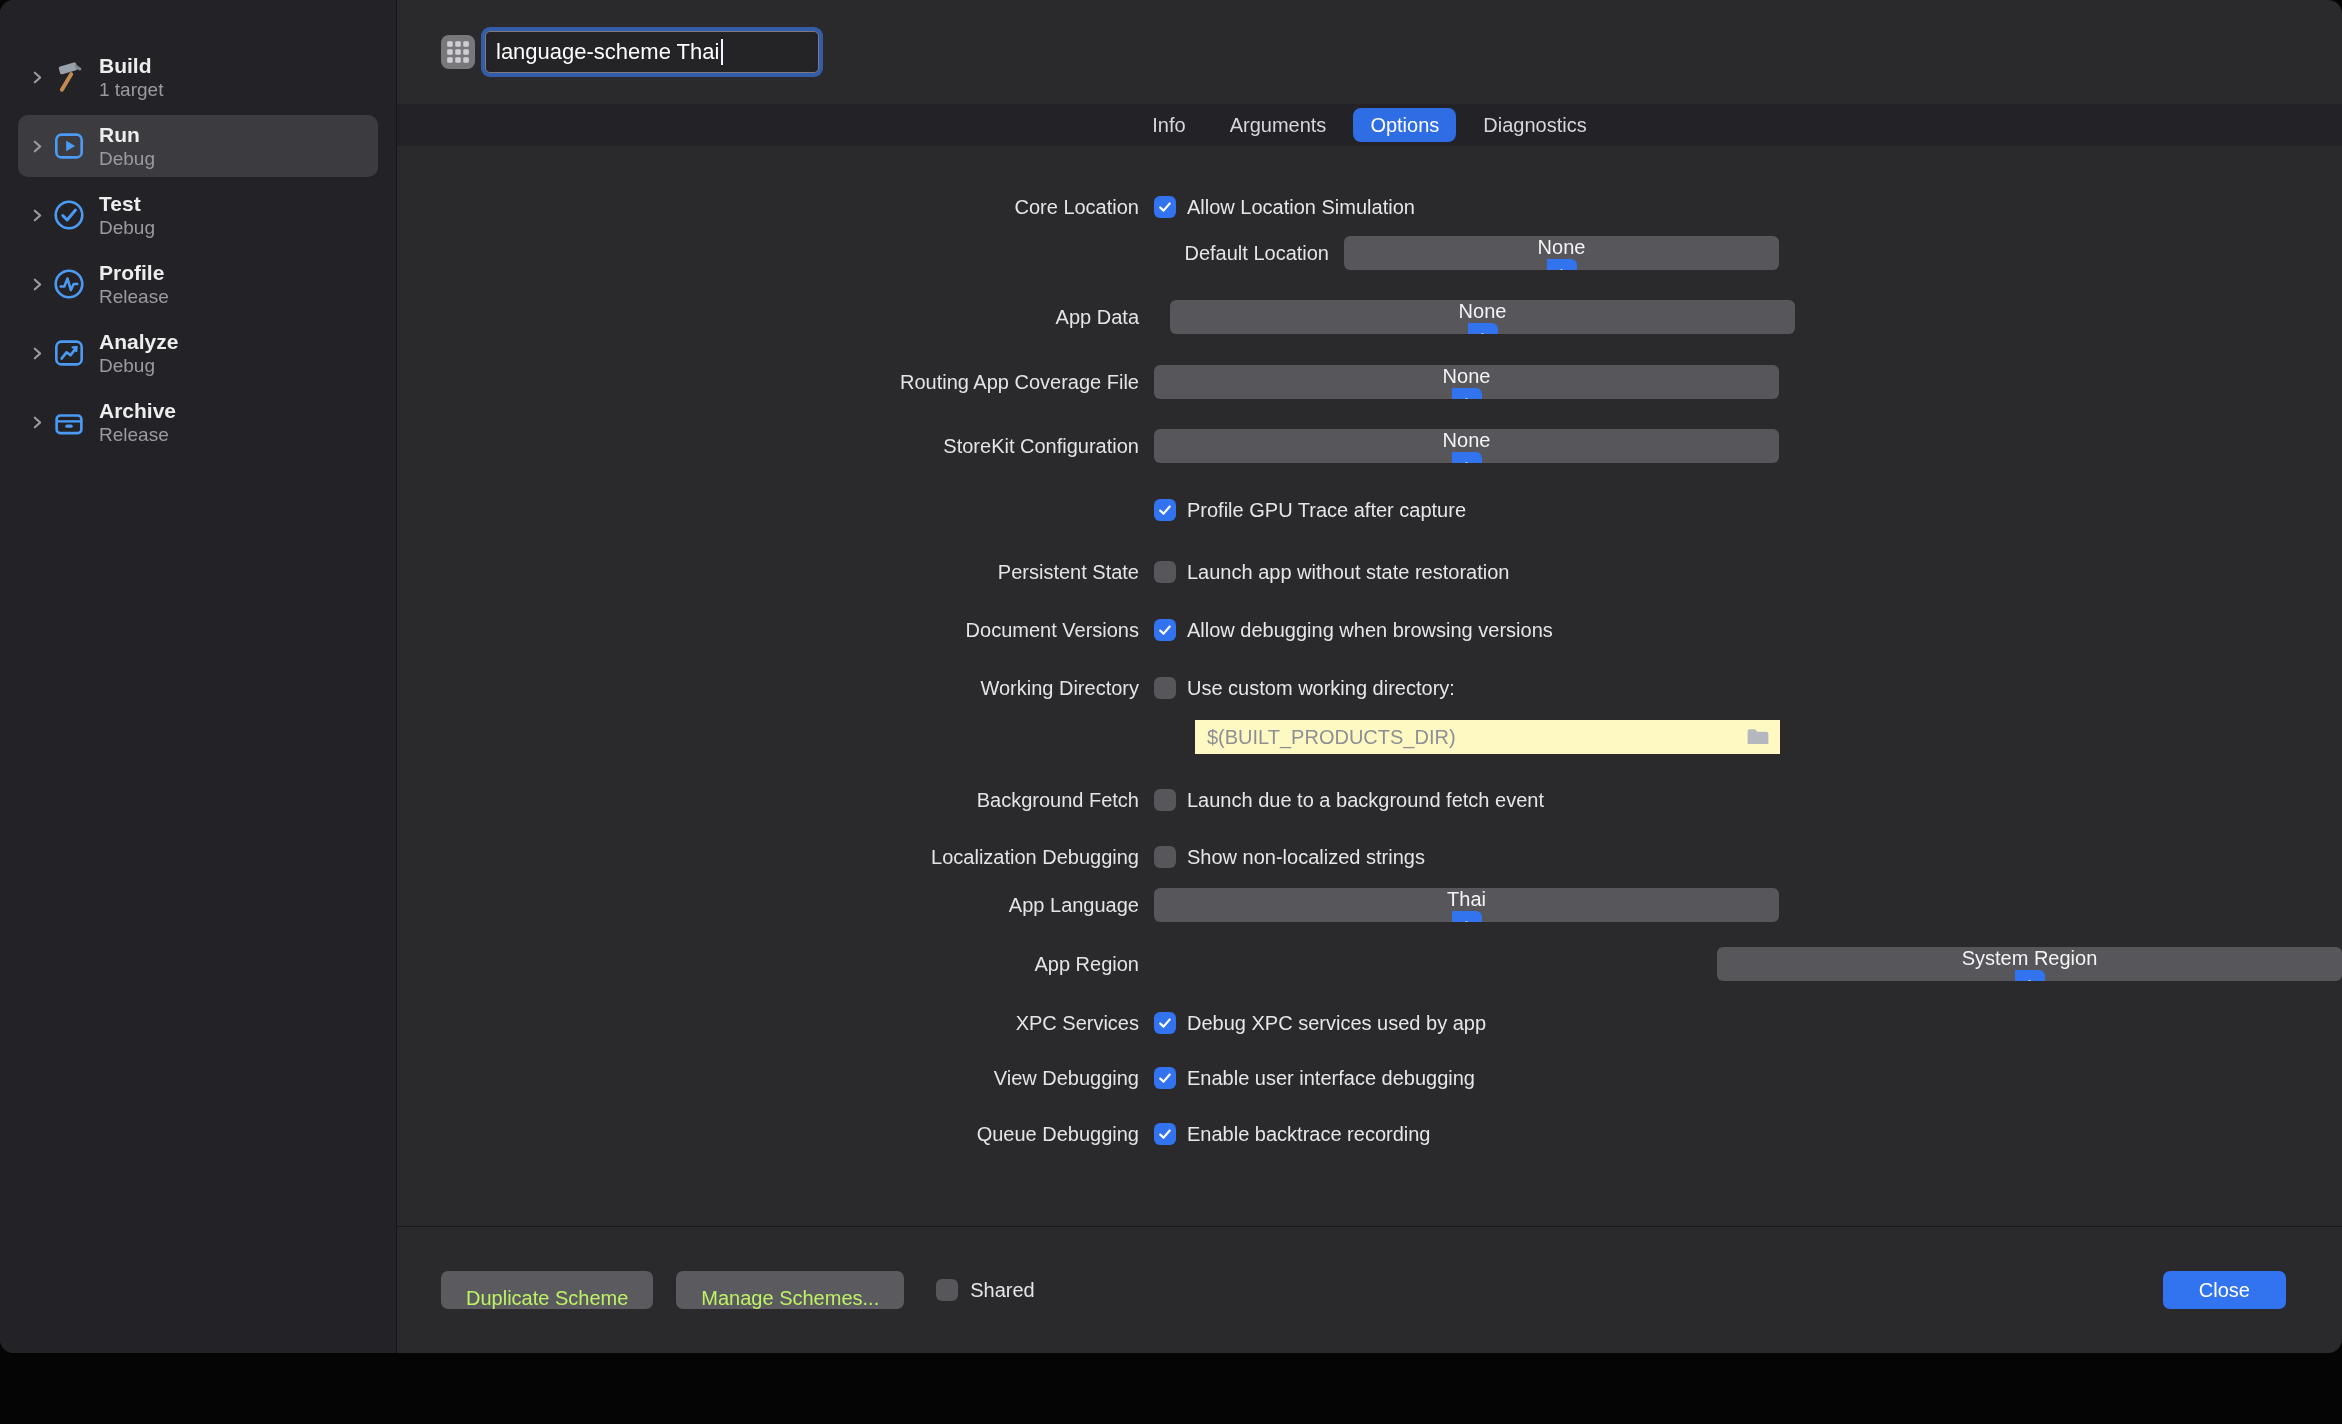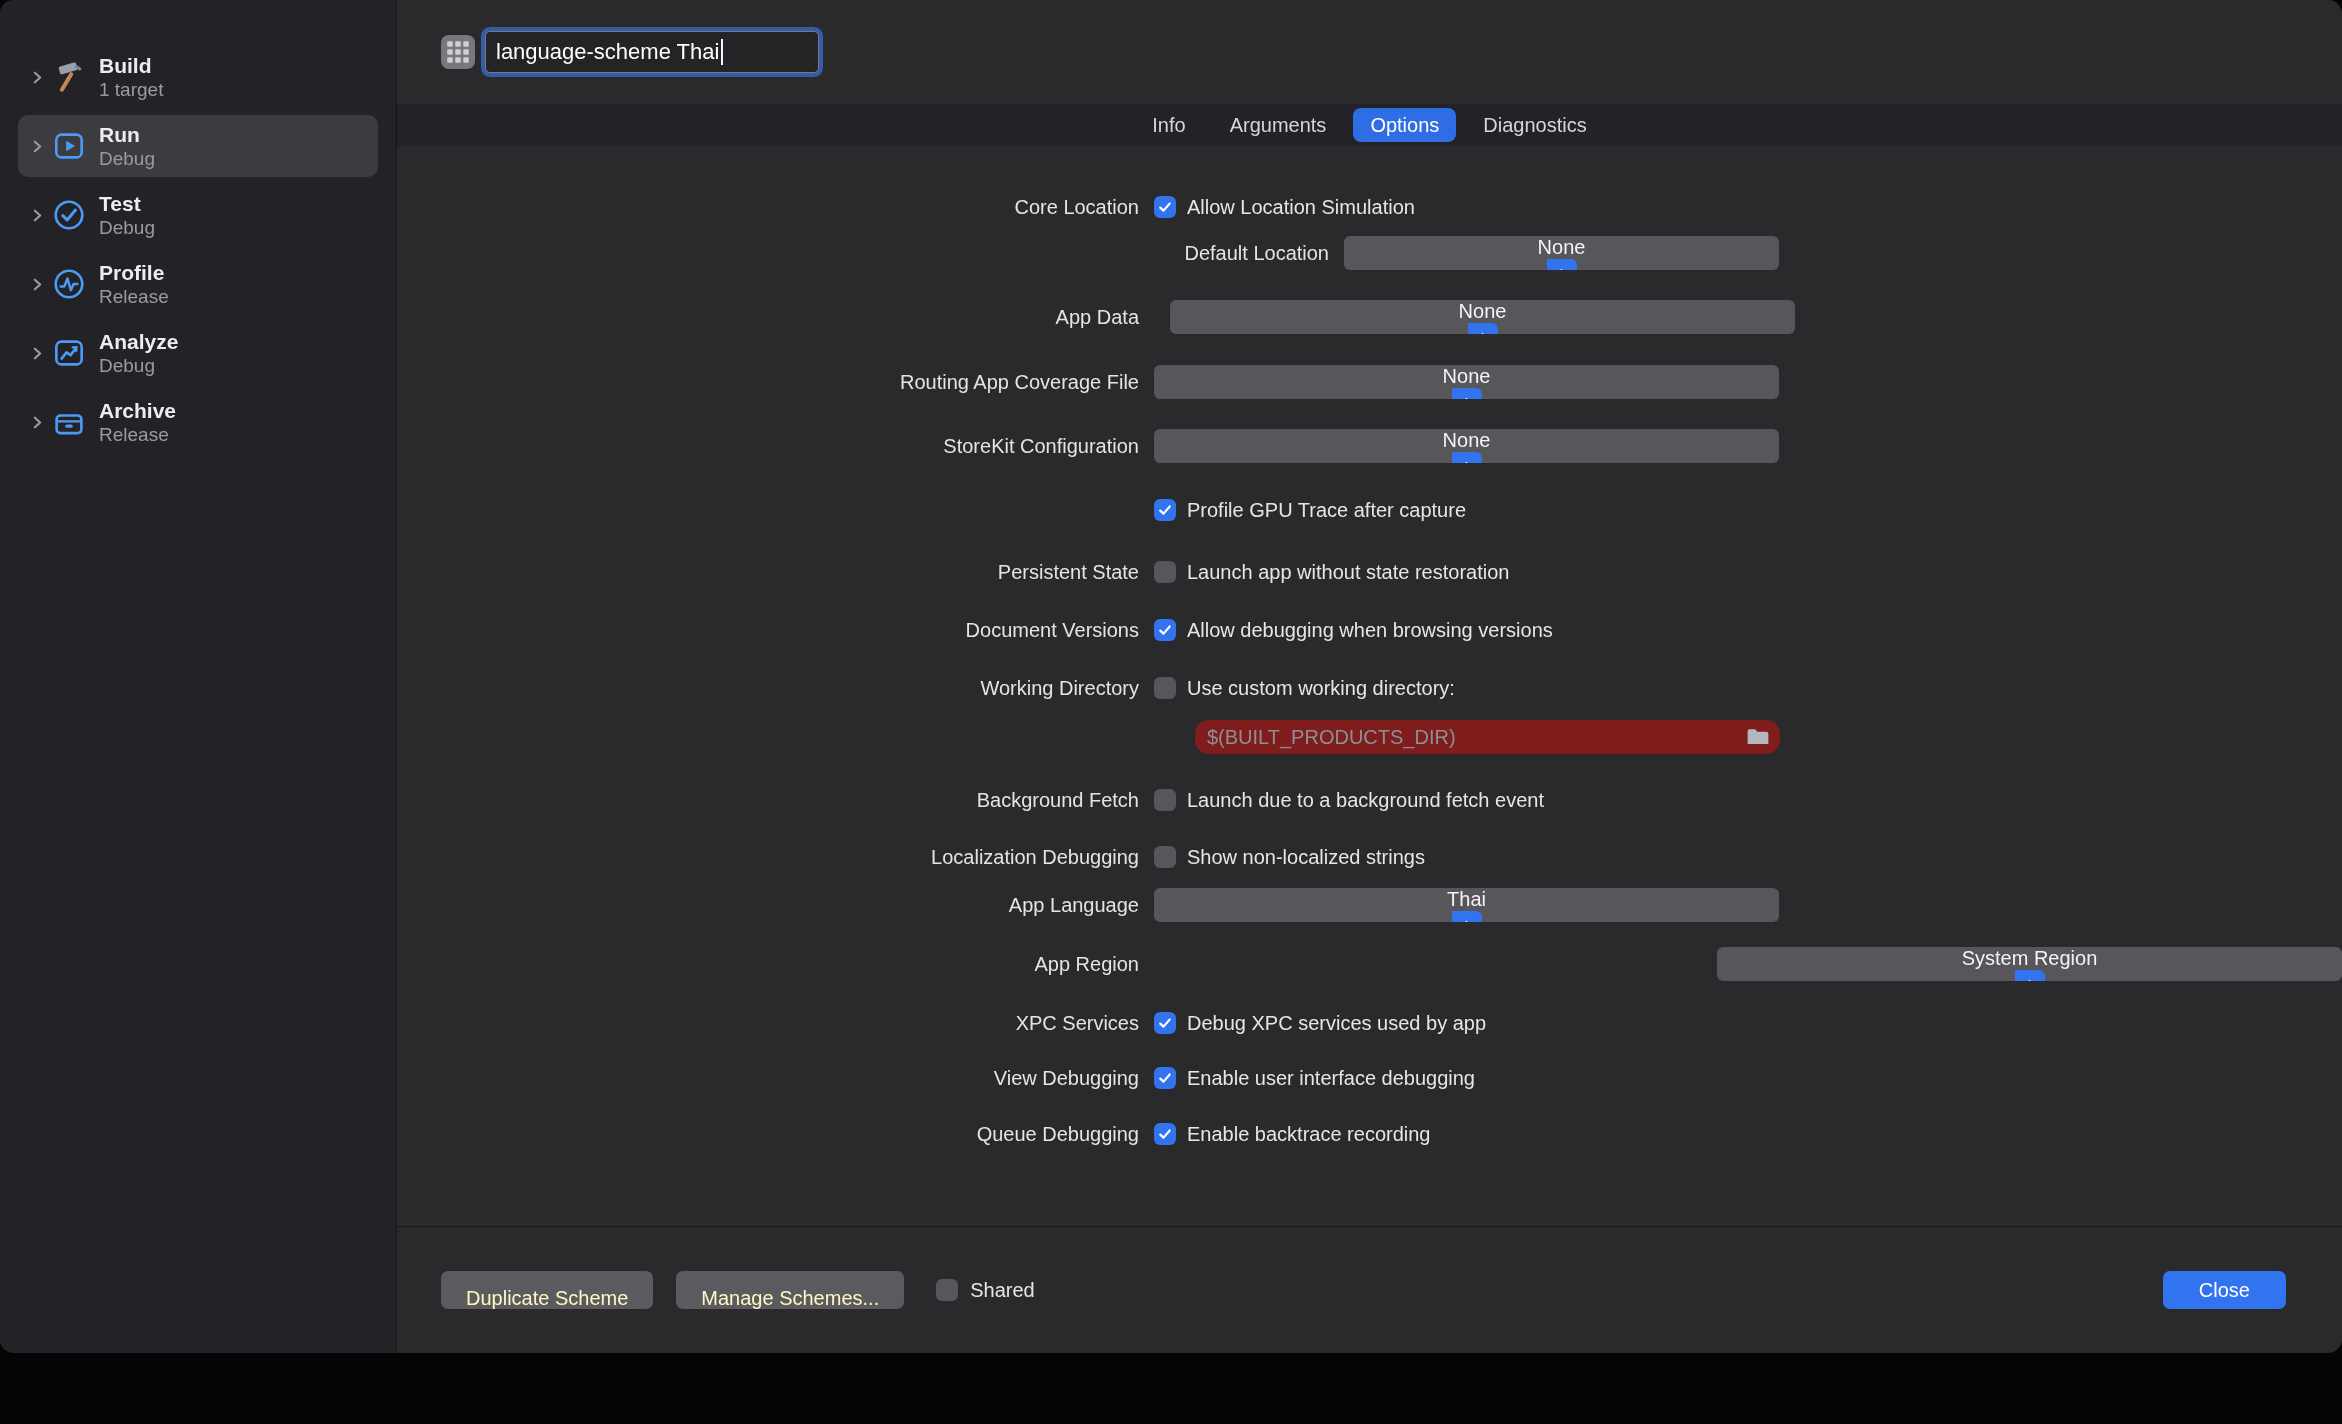--- a/index.html
+++ b/index.html
@@ -38,27 +38,27 @@
   .popup{height:34px;background:#56565b;border-radius:6px;display:flex;align-items:center;width:625px;
     box-sizing:border-box;overflow:hidden;flex-direction:column;}
   .frow.indent .popup{width:435px;}
   .popup-value{font-size:20px;color:#f4f4f6;flex:1;white-space:nowrap;}
   .stepper{width:30px;height:34px;background:#3273ef;border-radius:0 6px 6px 0;display:flex;
     align-items:center;justify-content:center;flex:none;}
   .cb{width:22px;height:22px;border-radius:6px;background:#56565b;flex:none;display:flex;
     align-items:center;justify-content:center;}
   .cb.checked{background:#3273ef;}
   .cbtext{margin-left:11px;font-size:20px;color:#e6e6e9;white-space:nowrap;}
-  .tfield{width:585px;height:34px;background:#7f1d1d;border-radius:14px;display:flex;align-items:center;
+  .tfield{width:585px;height:34px;background:#fef9c3;border-radius:0;display:flex;align-items:center;
     padding:0 10px 0 12px;box-sizing:border-box;}
   .tfield-value{flex:1;font-size:20px;color:#8e8f94;white-space:nowrap;}
   
   .footer{flex:none;height:126px;border-top:1px solid #19191b;display:flex;align-items:center;
     padding:0 56px 0 44px;}
-  .btn{height:38px;padding:16px 25px;background:#5a5a5f;border:none;border-radius:7px;color:#fef9c3;
+  .btn{height:38px;padding:16px 25px;background:#5a5a5f;border:none;border-radius:7px;color:#bef264;
     font-size:20px;font-family:inherit;cursor:default;}
   .btn + .btn{margin-left:23px;}
   .shared-wrap{display:flex;align-items:center;gap:12px;margin-left:32px;}
   .shared-label{font-size:20px;color:#e6e6e9;}
   .btn.primary{background:#3273ef;color:#fff;margin-left:auto;padding:0 36px;}
 </style>
 </head>
 <body>
 
 <div class="window">

